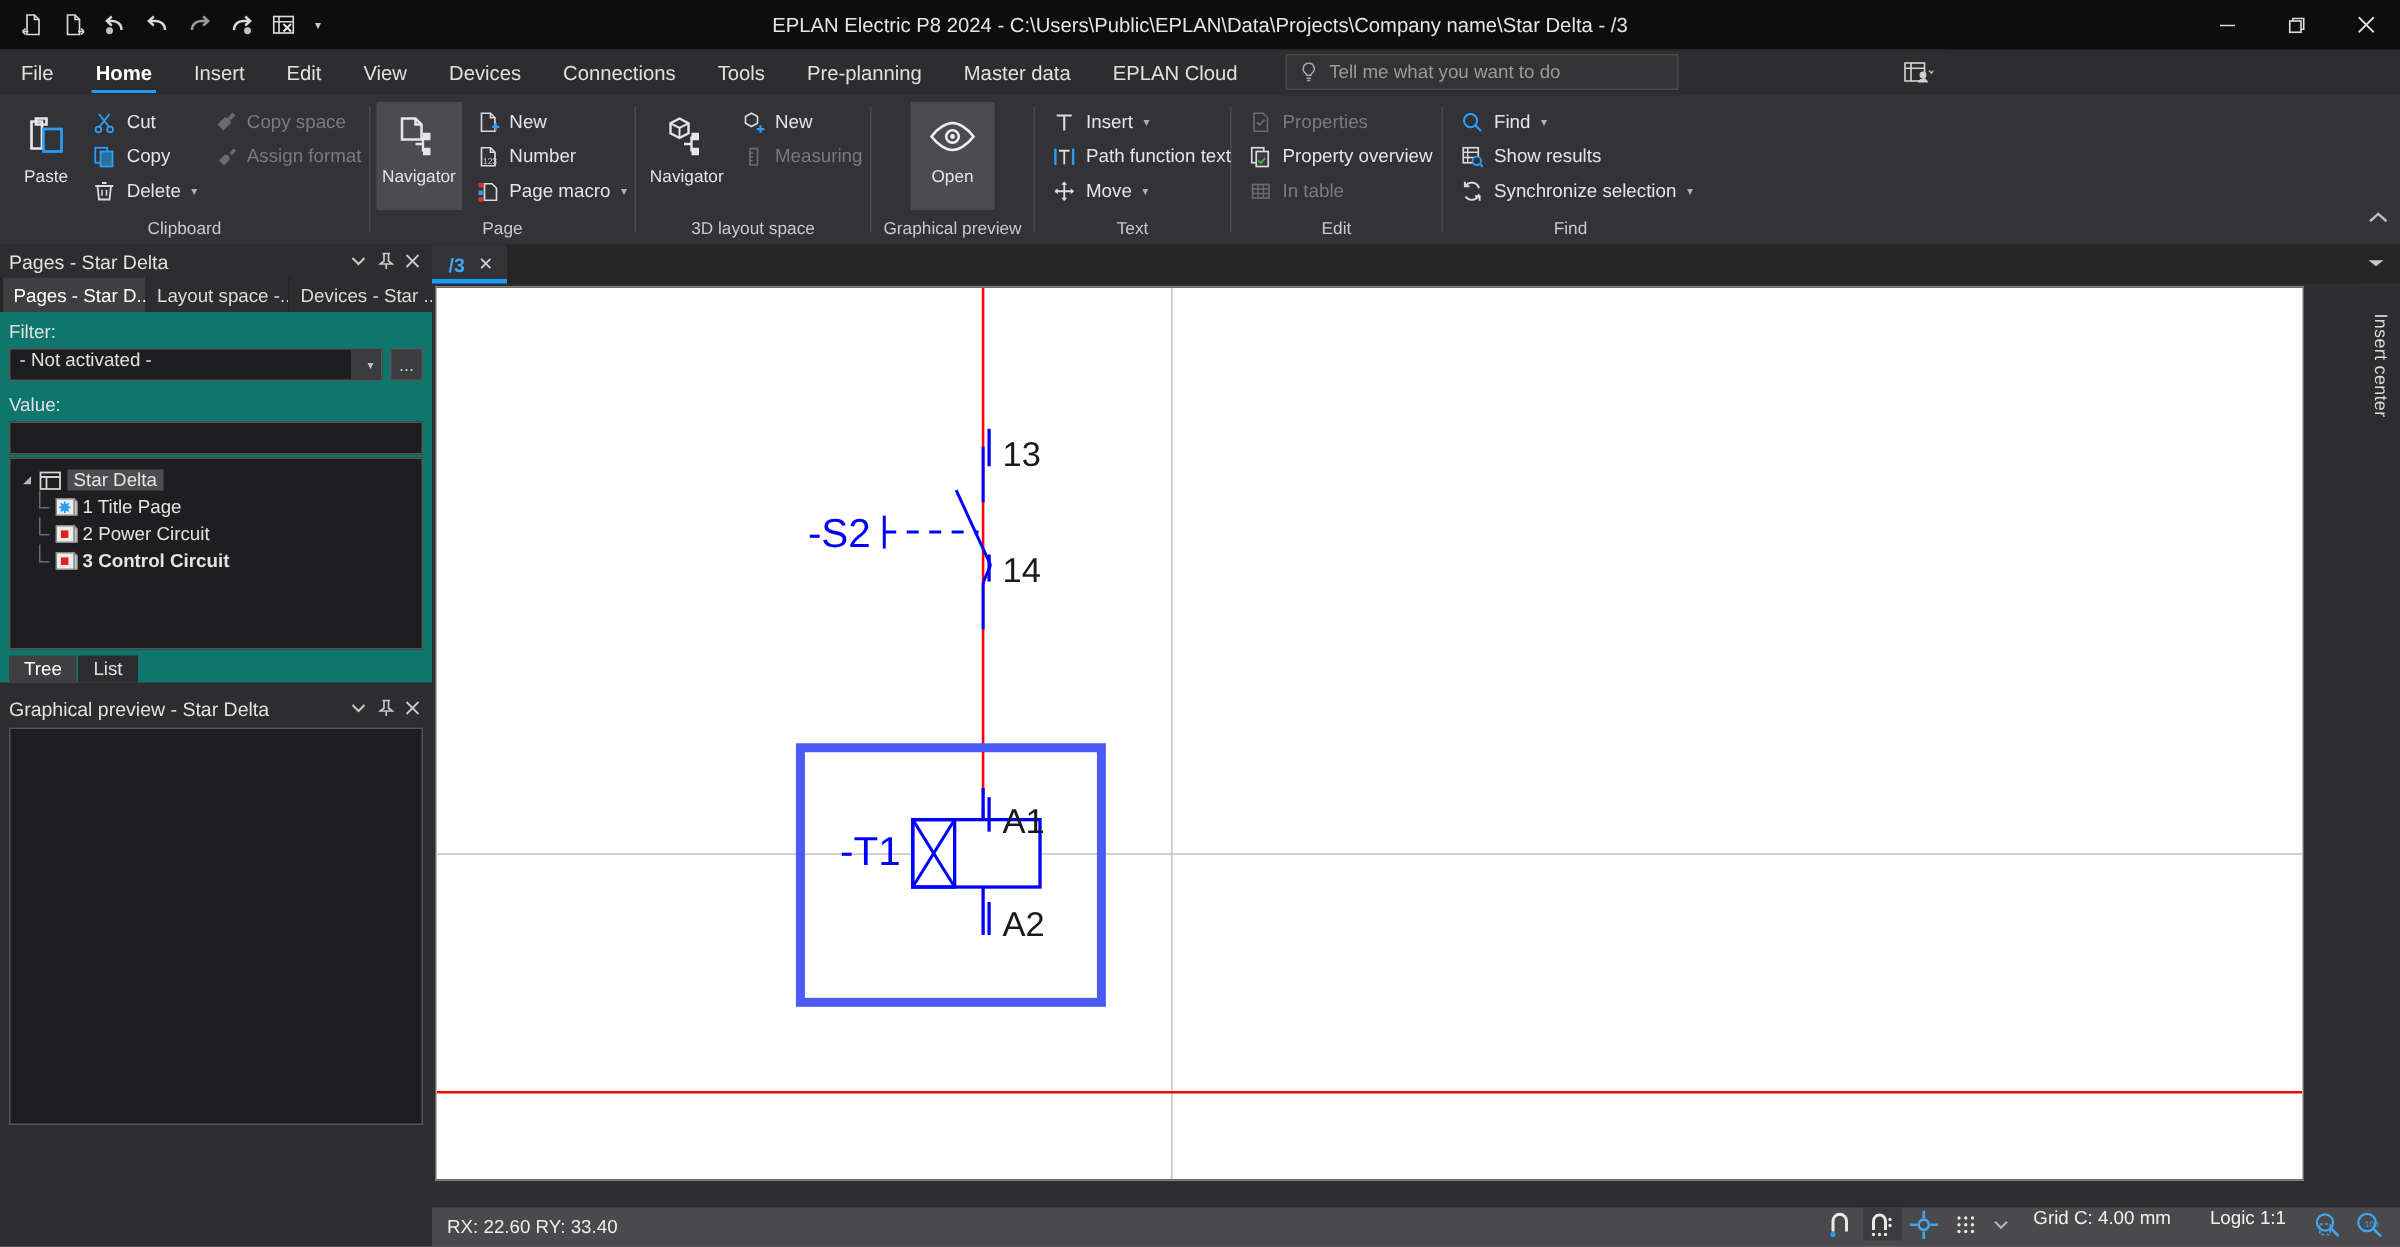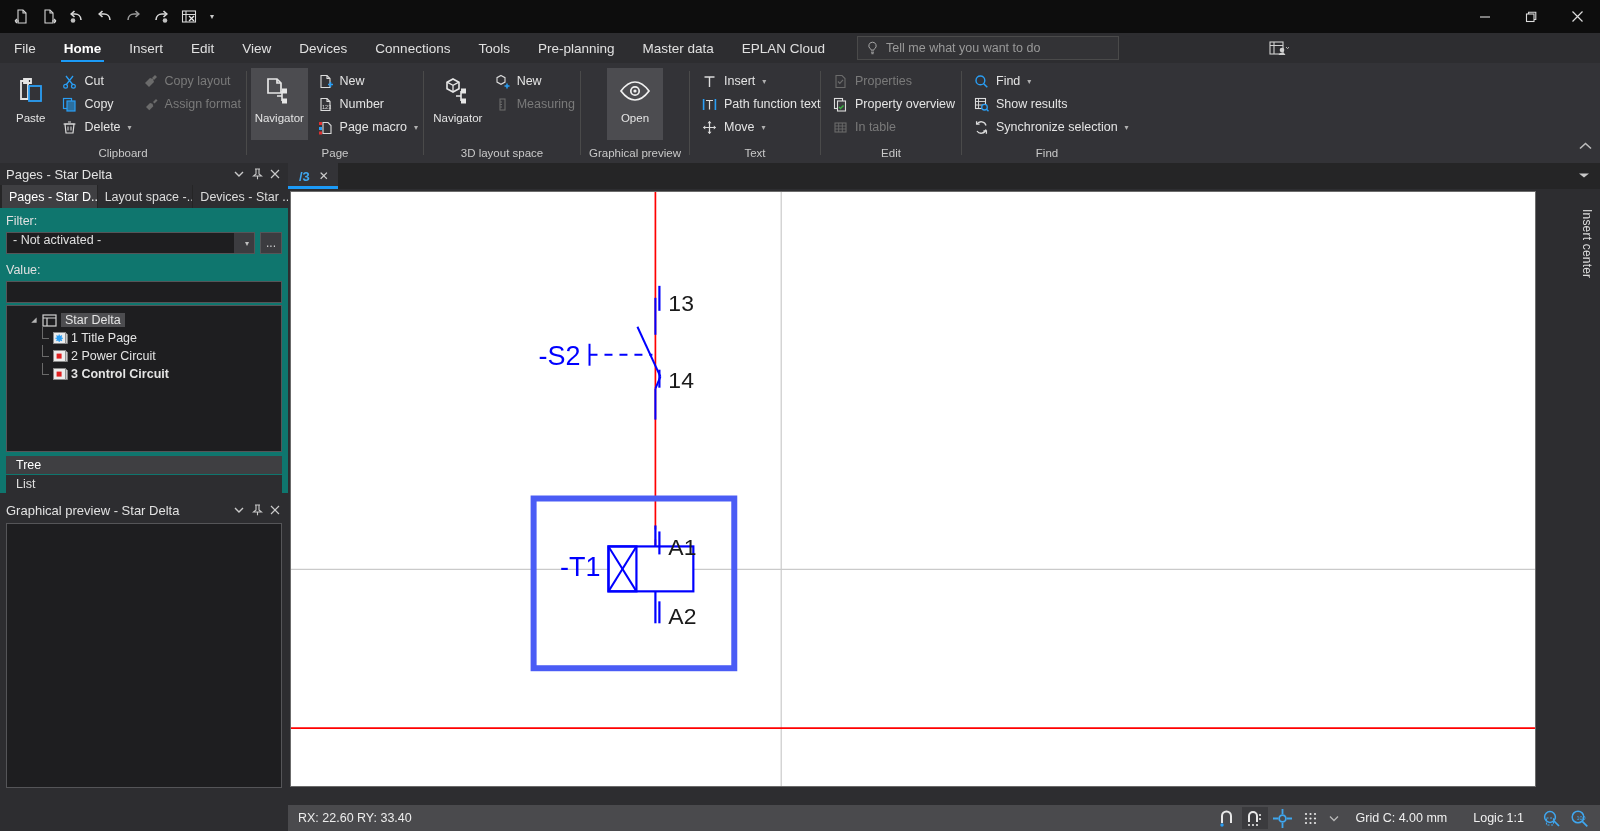--- a/index.html
+++ b/index.html
@@ -122,37 +122,37 @@
   .fdots {
     width:22px; height:22px; background:#3c3c40; border:1px solid #555558;
     display:flex; align-items:center; justify-content:center;
     font-size:12px; color:#d0d0d0; line-height:6px;
   }
   .finput {
     width:100%; height:22px; background:#1e1e20; border:1px solid #555558;
   }
 
   .tree {
-    height:147px; background:#1e1e20; border:1px solid #555558; margin-top:2px;
-    padding:5px 20px; overflow:hidden;
+    height:128px; background:#1e1e20; border:1px solid #555558; margin-top:2px;
+    padding:5px 4px; overflow:hidden;
   }
   .tnode { display:flex; align-items:center; height:18px; font-size:12.5px; color:#e4e4e4; }
   .tnode .tw { width:14px; display:flex; align-items:center; justify-content:center; color:#b5b5b5; font-size:7px; }
   .tnode .ticon { width:17px; height:15px; display:flex; align-items:center; justify-content:center; margin-right:3px; }
   .tnode.child { padding-left:24px; position:relative; }
   .tnode.child::before {
     content:''; position:absolute; left:15px; top:-2px; bottom:9px; width:1px; background:#6a6a6a;
   }
   .tnode.child::after {
     content:''; position:absolute; left:15px; top:9px; width:7px; height:1px; background:#6a6a6a;
   }
   .tnode .tlabel.selected { background:#4d4d50; padding:0 4px; }
   .tnode .tlabel.bold { font-weight:bold; }
 
-  .treetabs { display:flex; gap:1px; margin-top:4px;flex-direction:column; }
+  .treetabs { display:flex; gap:1px; margin-top:4px; }
   .ttab { padding:2px 10px; font-size:12.5px; color:#e0e0e0; background:#2d2d30; }
   .ttab.active { background:#3f3f42; color:#fff; }
 
   .gp-head { margin-top:6px; }
   .gp-body { height:265px; margin:2px 6px 0 6px; background:#1e1e20; border:1px solid #555558; }
 
   
   .docstrip {
     position:absolute; left:288px; top:163px; width:1312px; height:26px;
     background:#252526; display:flex; align-items:center;
@@ -179,21 +179,21 @@
     padding:6px 3px;
   }
 
   
   .statusbar {
     position:absolute; left:288px; bottom:0; width:1312px; height:26px;
     background:#4a4a4d; display:flex; align-items:center;
   }
   .statusbar-left { position:absolute; left:0; bottom:0; width:288px; height:26px; background:#2d2d30; }
   .st-coords { font-size:12.5px; color:#ececec; padding-left:10px; }
-  .st-right { position:absolute; right:0; top:0; height:26px; display:flex; align-items:center; gap:2px; padding-right:8px; }
+  .st-right { position:absolute; right:0; top:0; height:26px; display:flex; gap:2px; padding-right:8px; }
   .st-icon { width:26px; height:22px; display:flex; align-items:center; justify-content:center; color:#e2e2e2; }
   .st-icon.sel { background:#3b3b3e; }
   .st-icon.blue { color:#3fa7f0; }
   .st-txt { font-size:12.5px; color:#f0f0f0; padding:0 12px; }
 </style>
 </head>
 <body>
 
 <div class="app">
 
@@ -241,20 +241,21 @@
       </div>
       <div class="qat-btn">
         <svg width="18" height="17" viewBox="0 0 18 17">
             <rect x="2.5" y="3" width="13" height="11" fill="none" stroke="#d8d8d8" stroke-width="1.1"></rect>
             <path d="M2.5 6.5h13M6 3v11" fill="none" stroke="#d8d8d8" stroke-width="1.1"></path>
             <path d="M9 8l5 5M14 8l-5 5" fill="none" stroke="#e8e8e8" stroke-width="1.3"></path>
           </svg>
       </div>
       <div class="qat-arrow">▾</div>
     </div>
+    <div class="title-text">EPLAN Electric P8 2024 - C:\Users\Public\EPLAN\Data\Projects\Company name\Star Delta - /3</div>
     <div class="wincontrols">
       <div class="wc">
         <svg width="12" height="12" viewBox="0 0 12 12">
             <path d="M1 6h10" stroke="#dcdcdc" stroke-width="1.1"></path>
           </svg>
       </div>
       <div class="wc">
         <svg width="12" height="12" viewBox="0 0 12 12">
             <rect x="1.5" y="3" width="7.5" height="7.5" fill="none" stroke="#dcdcdc" stroke-width="1.1"></rect>
             <path d="M3.6 3V1.3h7.2v7.2H9" fill="none" stroke="#dcdcdc" stroke-width="1.1"></path>
@@ -346,21 +347,21 @@
           </div>
         </div>
         <div class="small-col">
           <div class="small-btn disabled">
             <span class="si">
               <svg width="15" height="15" viewBox="0 0 15 15">
                   <path d="M2 9l5-5 3 1 1 3-5 5z" fill="#6b6b6b"></path>
                   <path d="M9 4l3-3 2 2-3 3z" fill="#6b6b6b"></path>
                 </svg>
             </span>
-            <span>Copy layout</span>
+            <span>Copy space</span>
           </div>
           <div class="small-btn disabled">
             <span class="si">
               <svg width="15" height="15" viewBox="0 0 15 15">
                   <path d="M3 10l4-4 2.5.8.8 2.5-4 4z" fill="#6b6b6b"></path>
                   <path d="M10 5l3-3 1.5 1.5-3 3z" fill="#6b6b6b"></path>
                 </svg>
             </span>
             <span>Assign format</span>
           </div>

